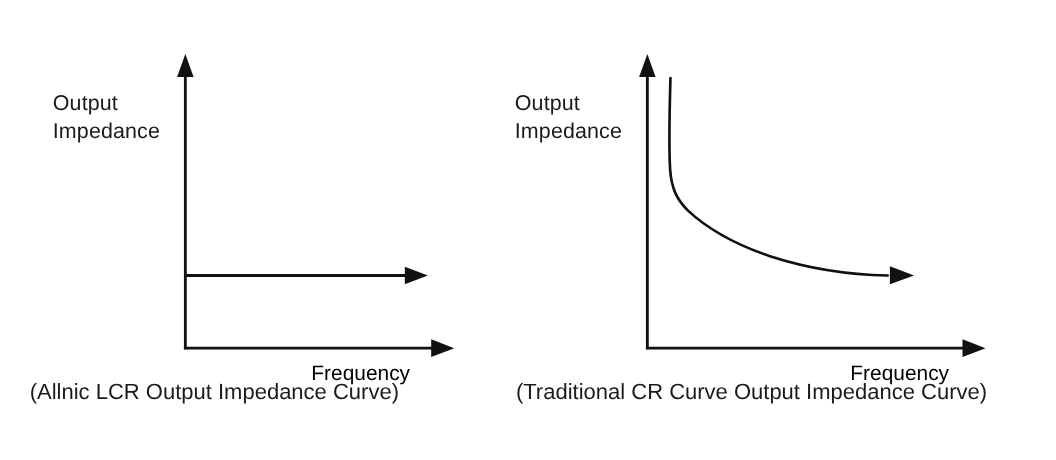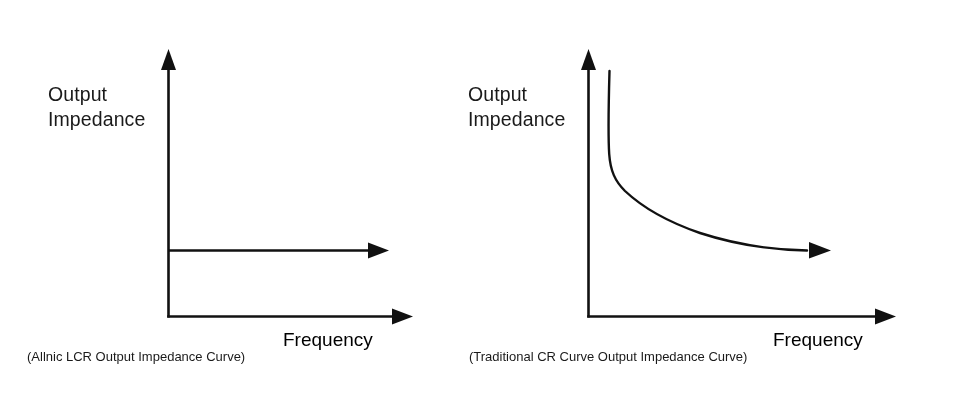--- a/index.html
+++ b/index.html
@@ -46,21 +46,21 @@
     font-size: 19px;
     line-height: 24px;
     white-space: nowrap;
     color: #000000;
   }
   .xlabel-l { left: 283px; top: 328px; }
   .xlabel-r { left: 773px; top: 328px; }
 
   .caption {
     position: absolute;
-    font-size: 13px;
+    font-size: 20px;
     line-height: 24px;
     white-space: nowrap;
     color: #1a1a1a;
     top: 345px;
   }
   .caption-l { left: 27px; }
   .caption-r { left: 469px; }
 
   svg.plot {
     position: absolute;

